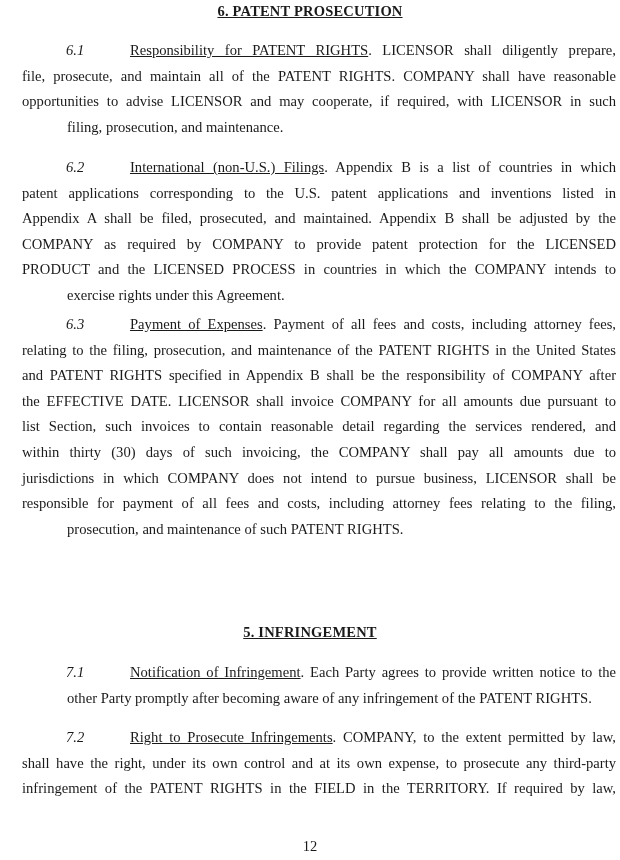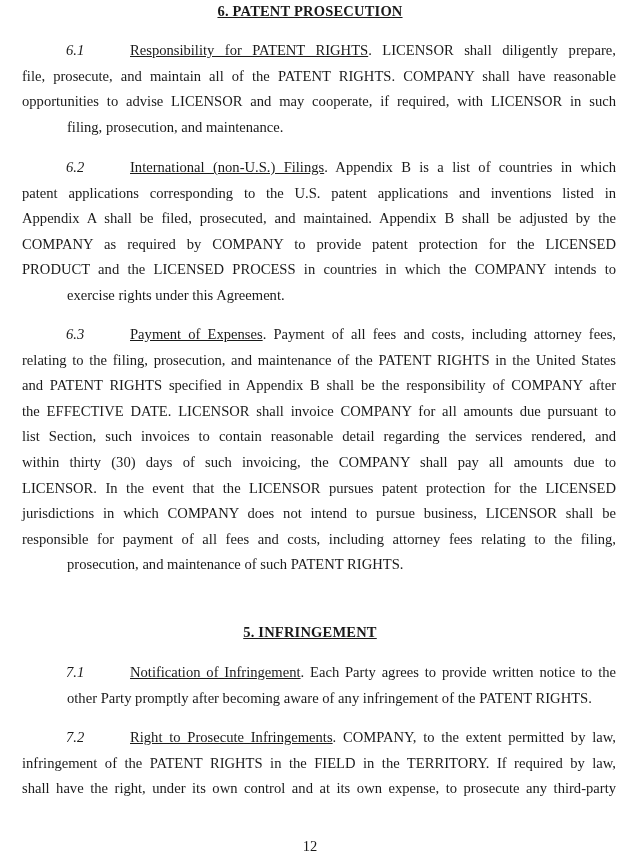--- a/index.html
+++ b/index.html
@@ -44,40 +44,39 @@
 
   <div class="para" style="top:155px;">
     <span class="line"><span class="num">6.2</span><span class="title">International (non-U.S.) Filings</span><span>. Appendix B is a list of countries in which</span></span>
     <span class="line">patent applications corresponding to the U.S. patent applications and inventions listed in</span>
     <span class="line">Appendix A shall be filed, prosecuted, and maintained. Appendix B shall be adjusted by the</span>
     <span class="line">COMPANY as required by COMPANY to provide patent protection for the LICENSED</span>
     <span class="line">PRODUCT and the LICENSED PROCESS in countries in which the COMPANY intends to</span>
     <span class="line last">exercise rights under this Agreement.</span>
   </div>
 
-  <div class="para" style="top:322px;">
+  <div class="para" style="top:312px;">
     <span class="line"><span class="num">6.3</span><span class="title">Payment of Expenses</span><span>. Payment of all fees and costs, including attorney fees,</span></span>
     <span class="line">relating to the filing, prosecution, and maintenance of the PATENT RIGHTS in the United States</span>
     <span class="line">and PATENT RIGHTS specified in Appendix B shall be the responsibility of COMPANY after</span>
     <span class="line">the EFFECTIVE DATE.  LICENSOR shall invoice COMPANY for all amounts due pursuant to</span>
     <span class="line">list Section, such invoices to contain reasonable detail regarding the services rendered, and</span>
     <span class="line">within thirty (30) days of such invoicing, the COMPANY shall pay all amounts due to</span>
-    <span class="line">LICENSOR. In the event that the LICENSOR pursues patent protection for the LICENSED</span>
     <span class="line">jurisdictions in which COMPANY does not intend to pursue business, LICENSOR shall be</span>
     <span class="line">responsible for payment of all fees and costs, including attorney fees relating to the filing,</span>
     <span class="line last">prosecution, and maintenance of such PATENT RIGHTS.</span>
   </div>
 
   <div class="heading" style="top:624px;">5.  INFRINGEMENT</div>
 
   <div class="para" style="top:660px;">
     <span class="line"><span class="num">7.1</span><span class="title">Notification of Infringement</span><span>. Each Party agrees to provide written notice to the</span></span>
     <span class="line last">other Party promptly after becoming aware of any infringement of the PATENT RIGHTS.</span>
   </div>
 
   <div class="para" style="top:725px;">
     <span class="line"><span class="num">7.2</span><span class="title">Right to Prosecute Infringements</span><span>. COMPANY, to the extent permitted by law,</span></span>
+    <span class="line">shall  have the right, under its own control and at its own expense, to prosecute any third-party</span>
     <span class="line">infringement of the PATENT RIGHTS in the FIELD in the TERRITORY. If required by law,</span>
-    <span class="line">shall  have the right, under its own control and at its own expense, to prosecute any third-party</span>
   </div>
 
   <div class="pagenum">12</div>
 </div>
 
 </body></html>

